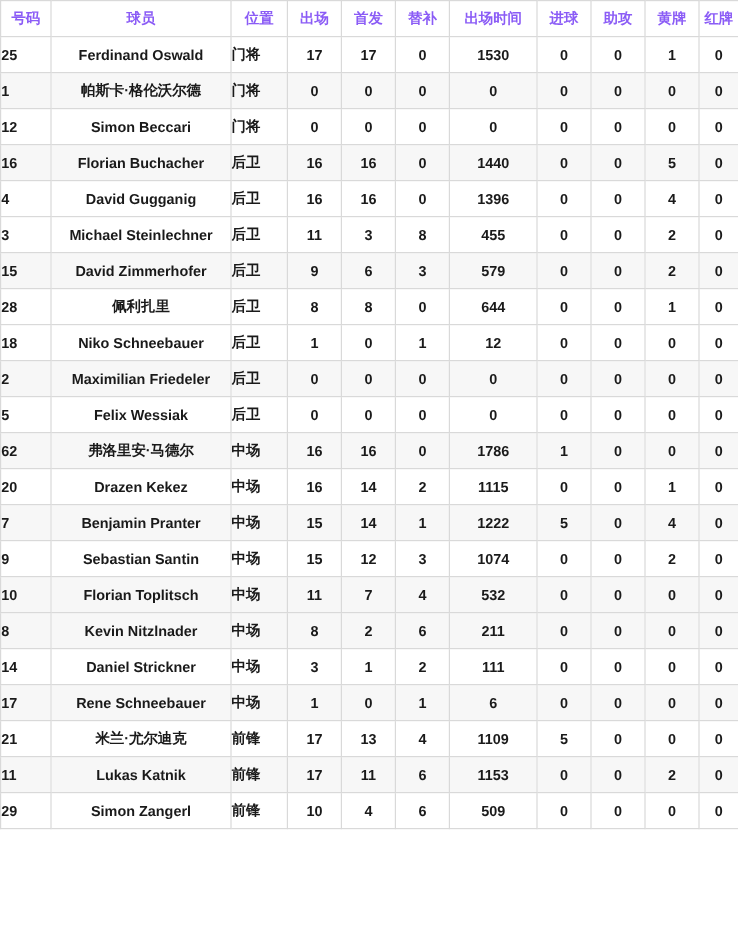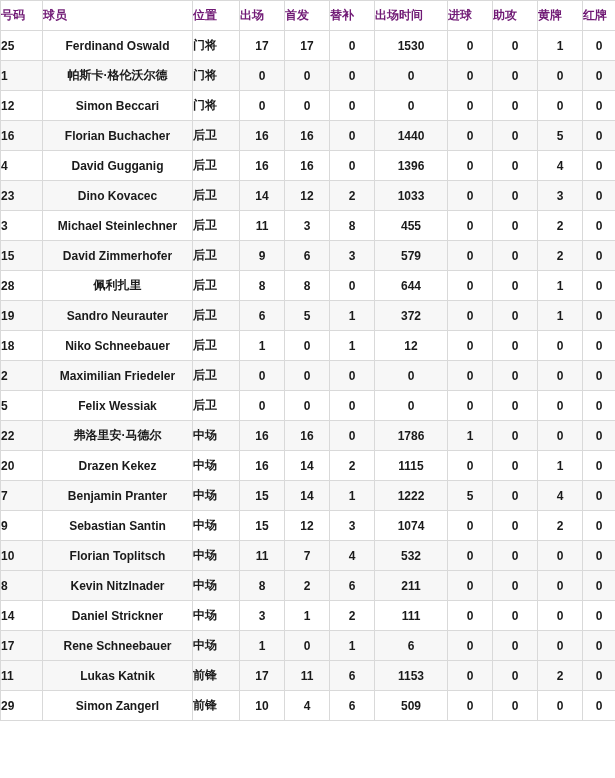--- a/index.html
+++ b/index.html
@@ -26,23 +26,23 @@
     padding: 0;
     height: 29px;
     vertical-align: middle;
     font-size: 12px;
     font-weight: bold;
     overflow: hidden;
     white-space: nowrap;
   }
   table.squad-table th {
     background: #ffffff;
-    text-align: left;
+    text-align: center;
     font-weight: bold;
-    color: #701a75;
+    color: #8b5cf6;
   }
   
   col.c-num     { width: 42px; }
   col.c-player  { width: 150px; }
   col.c-pos     { width: 47px; }
   col.c-apps    { width: 45px; }
   col.c-starts  { width: 45px; }
   col.c-sub     { width: 45px; }
   col.c-mins    { width: 73px; }
   col.c-goals   { width: 45px; }
@@ -149,33 +149,20 @@
         <td class="pos">后卫</td>
         <td class="stat">16</td>
         <td class="stat">16</td>
         <td class="stat">0</td>
         <td class="stat">1396</td>
         <td class="stat">0</td>
         <td class="stat">0</td>
         <td class="stat">4</td>
         <td class="stat">0</td>
       </tr>
-      <tr class="row-odd">
-        <td class="num">23</td>
-        <td class="player">Dino Kovacec</td>
-        <td class="pos">后卫</td>
-        <td class="stat">14</td>
-        <td class="stat">12</td>
-        <td class="stat">2</td>
-        <td class="stat">1033</td>
-        <td class="stat">0</td>
-        <td class="stat">0</td>
-        <td class="stat">3</td>
-        <td class="stat">0</td>
-      </tr>
       <tr class="row-even">
         <td class="num">3</td>
         <td class="player">Michael Steinlechner</td>
         <td class="pos">后卫</td>
         <td class="stat">11</td>
         <td class="stat">3</td>
         <td class="stat">8</td>
         <td class="stat">455</td>
         <td class="stat">0</td>
         <td class="stat">0</td>
@@ -201,33 +188,20 @@
         <td class="pos">后卫</td>
         <td class="stat">8</td>
         <td class="stat">8</td>
         <td class="stat">0</td>
         <td class="stat">644</td>
         <td class="stat">0</td>
         <td class="stat">0</td>
         <td class="stat">1</td>
         <td class="stat">0</td>
       </tr>
-      <tr class="row-odd">
-        <td class="num">19</td>
-        <td class="player">Sandro Neurauter</td>
-        <td class="pos">后卫</td>
-        <td class="stat">6</td>
-        <td class="stat">5</td>
-        <td class="stat">1</td>
-        <td class="stat">372</td>
-        <td class="stat">0</td>
-        <td class="stat">0</td>
-        <td class="stat">1</td>
-        <td class="stat">0</td>
-      </tr>
       <tr class="row-even">
         <td class="num">18</td>
         <td class="player">Niko Schneebauer</td>
         <td class="pos">后卫</td>
         <td class="stat">1</td>
         <td class="stat">0</td>
         <td class="stat">1</td>
         <td class="stat">12</td>
         <td class="stat">0</td>
         <td class="stat">0</td>
@@ -254,21 +228,21 @@
         <td class="stat">0</td>
         <td class="stat">0</td>
         <td class="stat">0</td>
         <td class="stat">0</td>
         <td class="stat">0</td>
         <td class="stat">0</td>
         <td class="stat">0</td>
         <td class="stat">0</td>
       </tr>
       <tr class="row-odd">
-        <td class="num">22</td>
+        <td class="num">62</td>
         <td class="player">弗洛里安·马德尔</td>
         <td class="pos">中场</td>
         <td class="stat">16</td>
         <td class="stat">16</td>
         <td class="stat">0</td>
         <td class="stat">1786</td>
         <td class="stat">1</td>
         <td class="stat">0</td>
         <td class="stat">0</td>
         <td class="stat">0</td>
@@ -353,20 +327,33 @@
       </tr>
       <tr class="row-odd">
         <td class="num">17</td>
         <td class="player">Rene Schneebauer</td>
         <td class="pos">中场</td>
         <td class="stat">1</td>
         <td class="stat">0</td>
         <td class="stat">1</td>
         <td class="stat">6</td>
         <td class="stat">0</td>
+        <td class="stat">0</td>
+        <td class="stat">0</td>
+        <td class="stat">0</td>
+      </tr>
+      <tr class="row-even">
+        <td class="num">21</td>
+        <td class="player">米兰·尤尔迪克</td>
+        <td class="pos">前锋</td>
+        <td class="stat">17</td>
+        <td class="stat">13</td>
+        <td class="stat">4</td>
+        <td class="stat">1109</td>
+        <td class="stat">5</td>
         <td class="stat">0</td>
         <td class="stat">0</td>
         <td class="stat">0</td>
       </tr>
       <tr class="row-odd">
         <td class="num">11</td>
         <td class="player">Lukas Katnik</td>
         <td class="pos">前锋</td>
         <td class="stat">17</td>
         <td class="stat">11</td>

